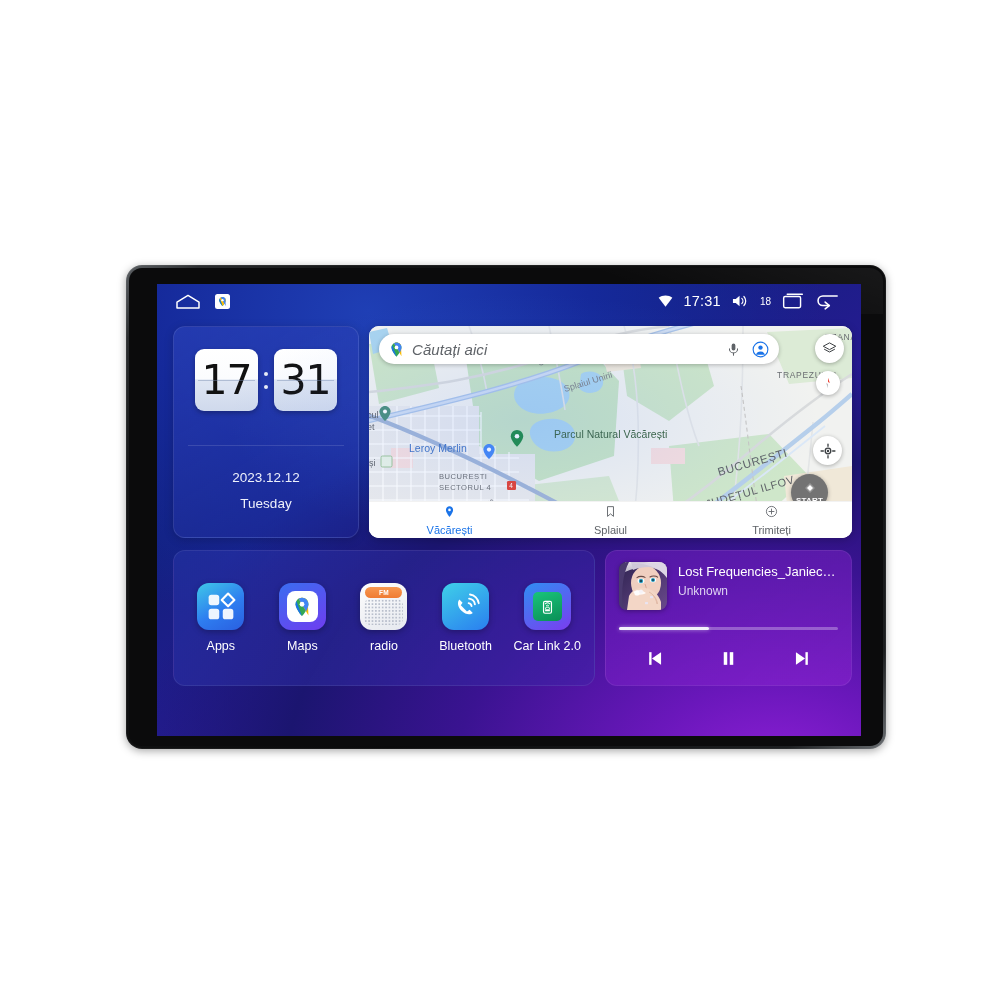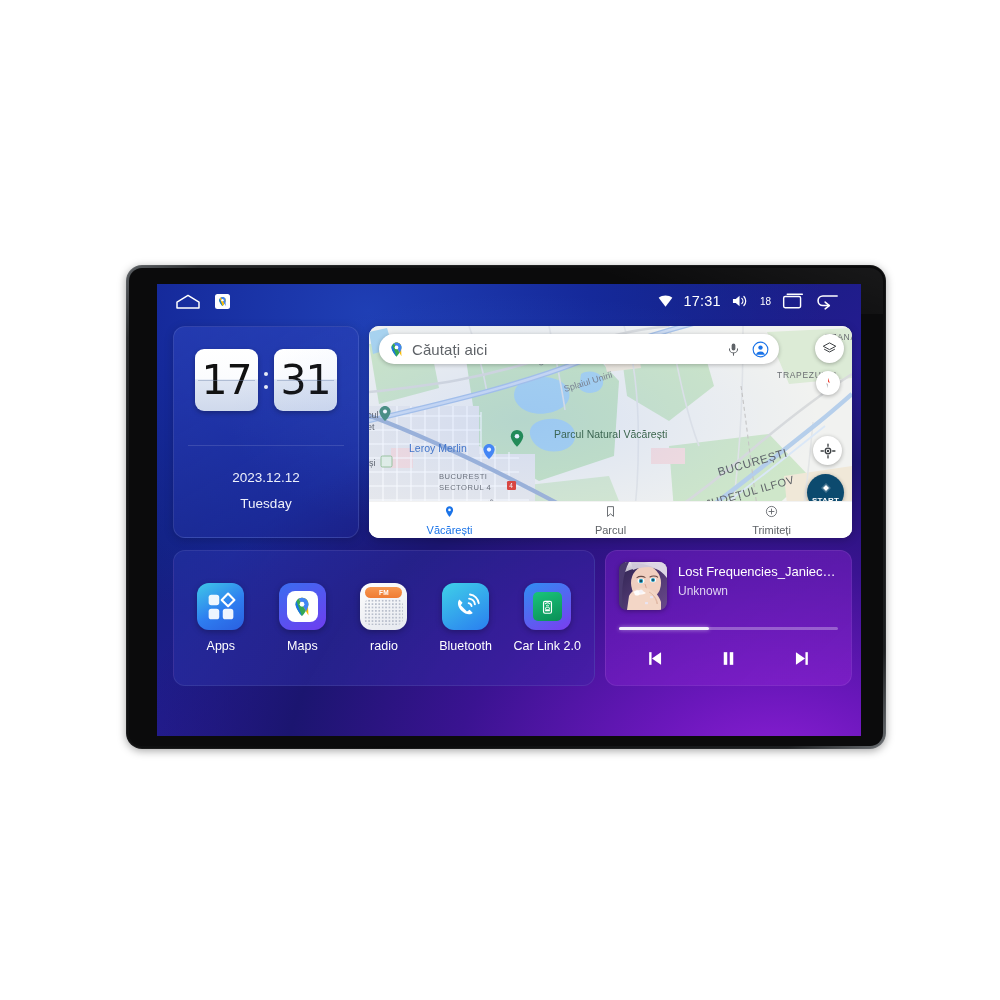--- a/index.html
+++ b/index.html
@@ -97,37 +97,37 @@
     border-radius:10px; overflow:hidden; background:#eceff2;
     box-shadow:0 2px 10px rgba(0,0,0,.22);
   }
   #map-canvas{ position:absolute; inset:0; }
   #map-canvas svg{ display:block; width:100%; height:100%; }
 
   
   #map-search{
     position:absolute; left:10px; top:8px; width:400px; height:30px;
     background:#fff; border-radius:16px; display:flex; align-items:center;
-    padding:0 10px 0 8px; box-shadow:0 1px 4px rgba(0,0,0,.25); z-index:5;
+    padding:0 10px 0 8px; box-shadow:0 1px 4px rgba(0,0,0,.25); z-index:5;font-style:italic;
   }
   #map-search .ph{ flex:1; color:#5f6368; font-size:15px; padding-left:7px; letter-spacing:.1px; }
   .sb-ic{ width:18px; height:18px; display:flex; align-items:center; justify-content:center; }
   .sb-ic + .sb-ic{ margin-left:9px; }
 
   .map-fab{
     position:absolute; z-index:5; background:#fff; border-radius:50%;
     box-shadow:0 1px 4px rgba(0,0,0,.3);
     display:flex; align-items:center; justify-content:center;
   }
   #fab-layers{ right:8px; top:8px; width:29px; height:29px; }
   #fab-compass{ right:12px; top:45px; width:24px; height:24px; }
   #fab-locate{ right:10px; top:110px; width:29px; height:29px; }
   #fab-start{
-    position:absolute; right:8px; top:148px; width:37px; height:37px; z-index:5;
-    border-radius:50%; background:#0c4a6e; color:#fff;
+    position:absolute; right:24px; top:148px; width:37px; height:37px; z-index:5;
+    border-radius:50%; background:#737373; color:#fff;
     display:flex; flex-direction:column; align-items:center; justify-content:center;
     box-shadow:0 1px 4px rgba(0,0,0,.3);
   }
   #fab-start .lbl{ font-size:8px; font-weight:700; letter-spacing:.2px; margin-top:1px; }
 
   
   #map-nav{
     position:absolute; left:0; bottom:0; width:100%; height:37px; background:#fff;
     display:flex; z-index:6; border-top:1px solid rgba(0,0,0,.05);
   }
@@ -453,21 +453,21 @@
                 </svg>
               </span>
               <span class="t">Văcărești</span>
             </div>
             <div class="mnav">
               <span>
                 <svg viewBox="0 0 24 24" width="13" height="13">
                   <path d="M6.5 3 H17.5 V21 L12 16.4 L6.5 21 Z" fill="none" stroke="#5f6368" stroke-width="1.7" stroke-linejoin="round"></path>
                 </svg>
               </span>
-              <span class="t">Parcul</span>
+              <span class="t">Splaiul</span>
             </div>
             <div class="mnav">
               <span>
                 <svg viewBox="0 0 24 24" width="13" height="13">
                   <circle cx="12" cy="12" r="9.4" fill="none" stroke="#5f6368" stroke-width="1.6"></circle>
                   <path d="M12 7.4 V16.6 M7.4 12 H16.6" stroke="#5f6368" stroke-width="1.6" stroke-linecap="round"></path>
                 </svg>
               </span>
               <span class="t">Trimiteți</span>
             </div>

